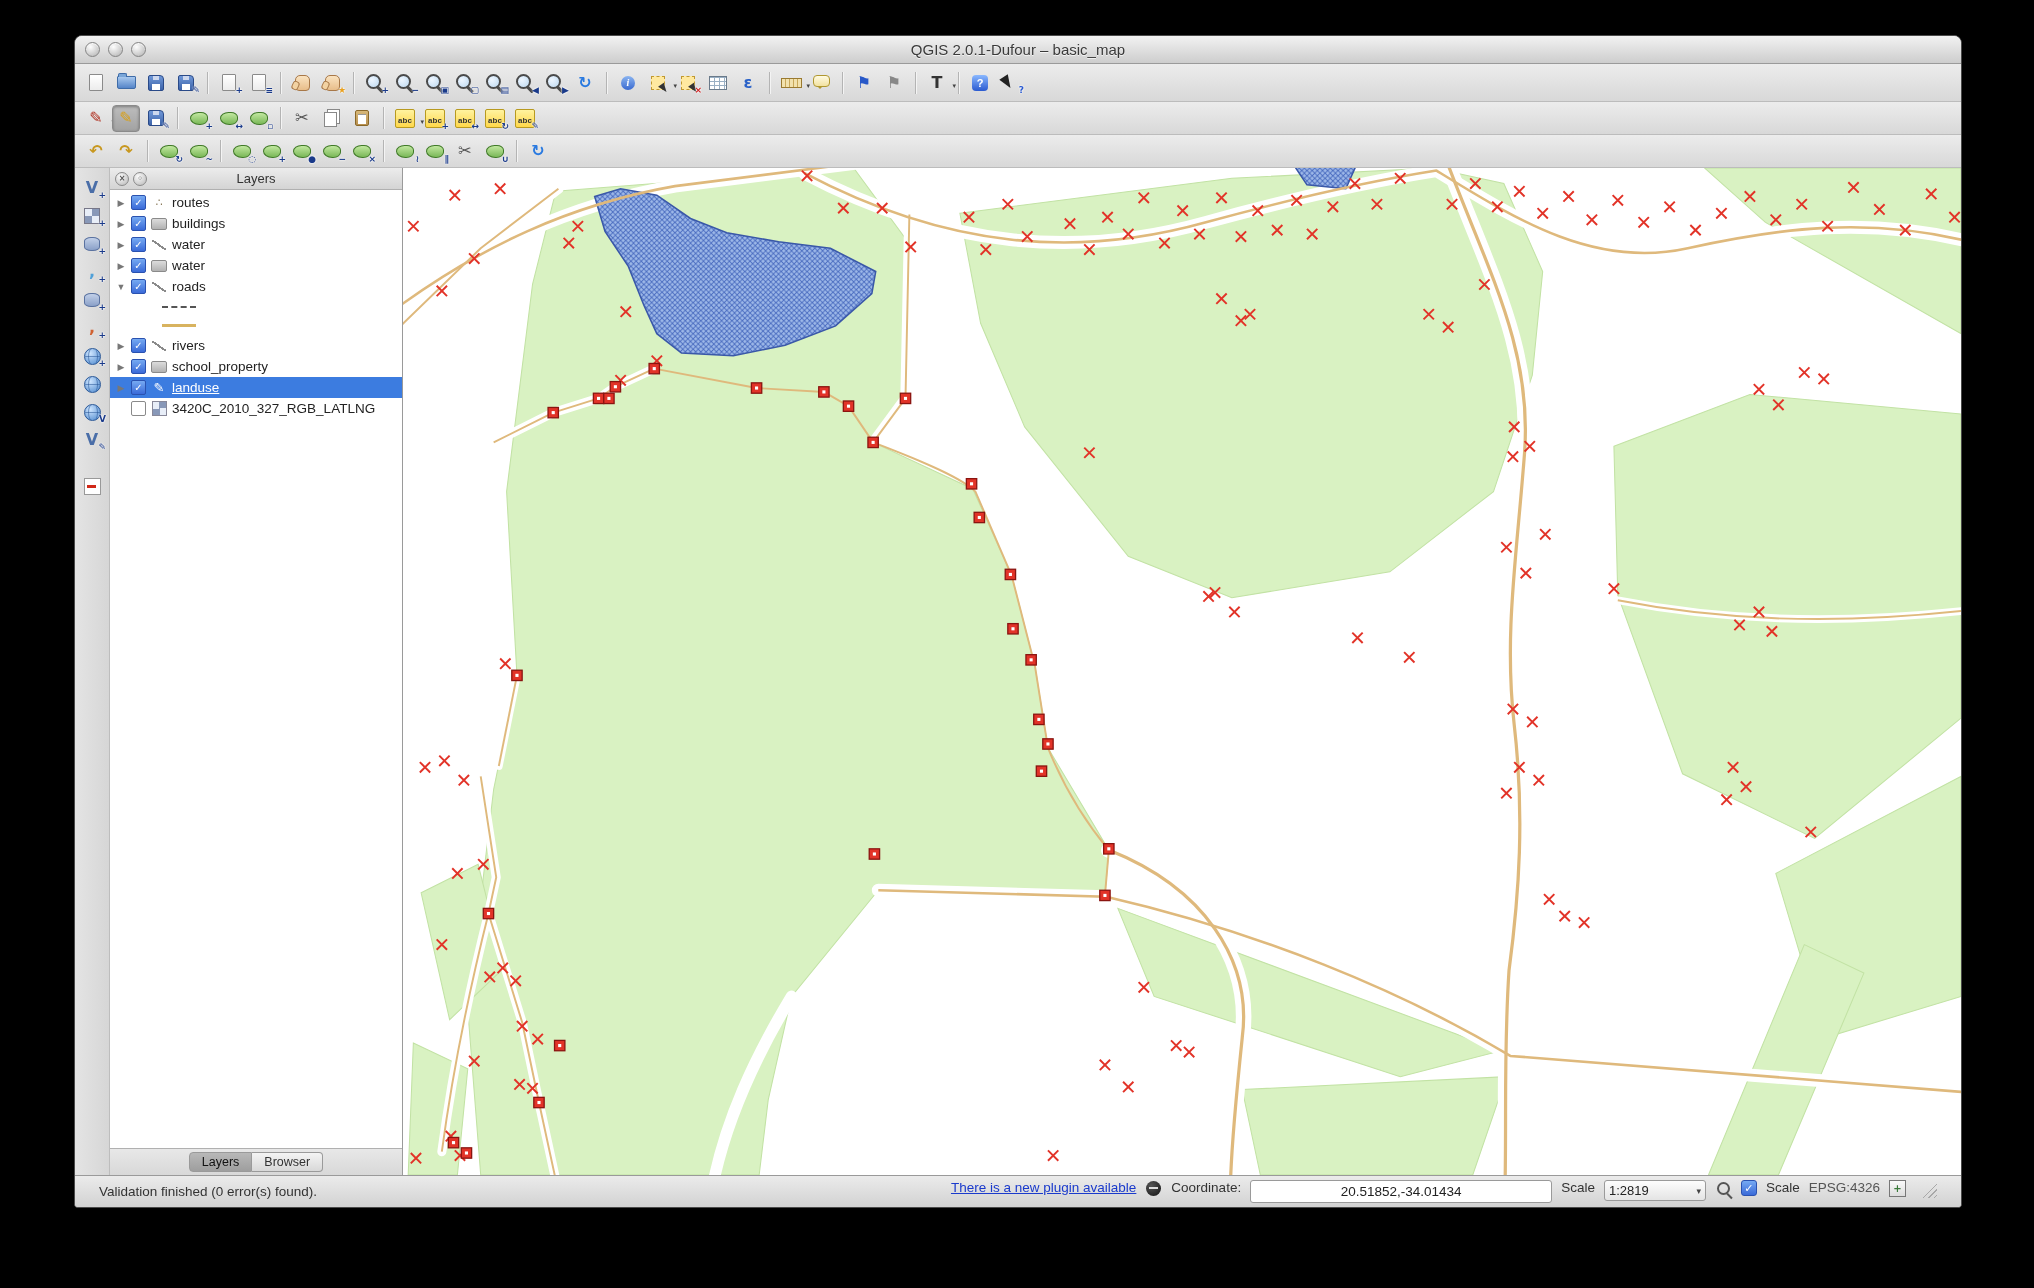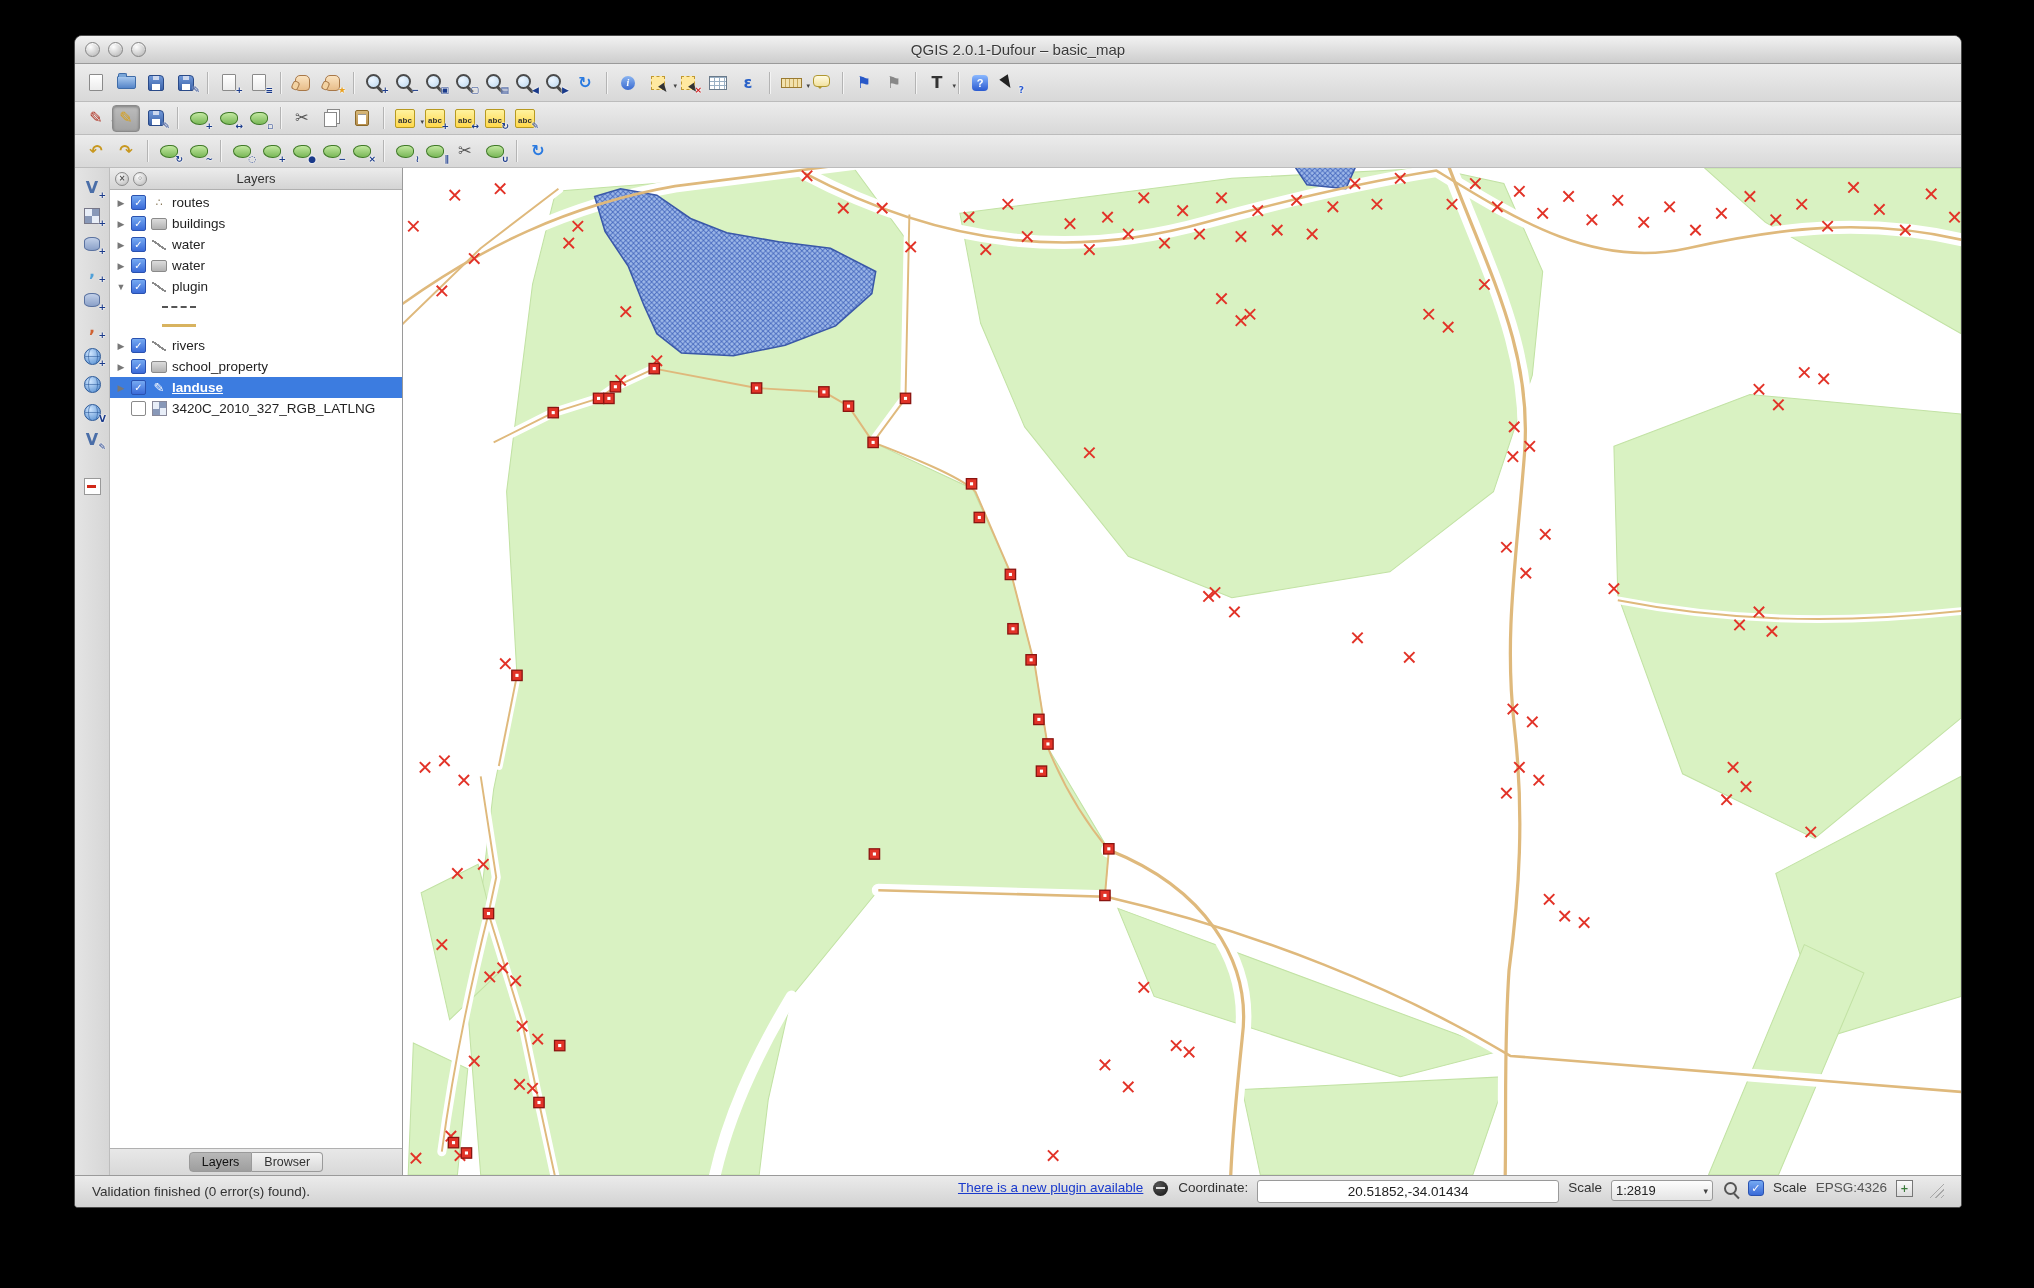--- a/index.html
+++ b/index.html
@@ -87,37 +87,37 @@
   .cb{width:13px;height:13px;border:1px solid #8a8a8a;background:#fff;border-radius:2px;flex:0 0 13px;
       font:bold 10px "DejaVu Sans",sans-serif;color:#fff;display:flex;align-items:center;justify-content:center;line-height:1;}
   .cb:not(:empty){background:linear-gradient(#76aaf2,#3a6ad8);border-color:#2a52b0;}
   .lic{width:16px;height:13px;display:inline-flex;align-items:center;justify-content:center;flex:0 0 16px;}
   .lic-point{font-family:"DejaVu Sans",sans-serif;color:#8a7a5a;font-size:11px;}
   .lic-polygon i{display:block;width:14px;height:10px;background:linear-gradient(#dcdcdc,#b2b2b2);border:1px solid #8a8a8a;border-radius:2px;}
   .lic-line i{display:block;width:14px;height:10px;background:linear-gradient(to top right,transparent 44%,#8a8a8a 44% 56%,transparent 56%);}
   .lic-raster i{display:block;width:13px;height:13px;border:1px solid #889;background:conic-gradient(#8898b8 0 25%,#e8eef8 0 50%,#8898b8 0 75%,#e8eef8 0);}
   .lic-edit{font-family:"DejaVu Sans",sans-serif;color:#fff;font-size:13px;}
   .lrow.sel{background:#3c7ce0;color:#fff;}
-  .lrow.sel .llabel{text-decoration:underline;font-weight:bold;}
+  .lrow.sel .llabel{text-decoration:underline;font-weight:normal;}
   .lrow.child{padding-left:52px;height:19px;}
   .swatch{width:34px;border-top:2px solid #555;}
   .swatch.dashed{border-top-style:dashed;}
   .swatch.tan{border-top:3px solid #d8b35f;}
   .ptabs{flex:0 0 26px;background:linear-gradient(#e8e8e8,#d8d8d8);border-top:1px solid #b0b0b0;
          display:flex;align-items:center;justify-content:center;gap:0;}
   .ptab{font-size:12.5px;color:#333;padding:2px 12px;border:1px solid #9a9a9a;background:linear-gradient(#f4f4f4,#d8d8d8);}
   .ptab:first-child{border-radius:4px 0 0 4px;}
   .ptab:last-child{border-radius:0 4px 4px 0;border-left:none;}
   .ptab.active{background:linear-gradient(#b8b8b8,#9e9e9e);color:#111;}
   
   .map{flex:1;position:relative;background:#fff;min-width:0;}
   .map svg{display:block;}
   
   .statusbar{height:31px;flex:0 0 31px;background:linear-gradient(#ebebeb,#d2d2d2);border-top:1px solid #9a9a9a;
-             display:flex;align-items:center;padding:0 17px;font-size:13.5px;color:#333;}
+             display:flex;align-items:center;padding:0 24px;font-size:13.5px;color:#333;}
   .sb-right{margin-left:auto;display:flex;align-items:flex-start;gap:9px;}
   .sb-link{color:#1a3acc;text-decoration:underline;cursor:pointer;}
   .sb-ic{width:17px;height:17px;display:inline-flex;align-items:center;justify-content:center;}
   .ic-plugin{width:15px;height:15px;border-radius:50%;background:radial-gradient(circle at 35% 30%,#555,#111);position:relative;}
   .ic-plugin::before{content:"";position:absolute;left:3px;top:6px;width:9px;height:2px;background:#ddd;}
   .ic-mag{width:9px;height:9px;border:2px solid #555;border-radius:50%;position:relative;}
   .ic-mag::after{content:"";position:absolute;right:-5px;bottom:-4px;width:7px;height:2px;background:#555;transform:rotate(45deg);}
   .ic-crs{width:15px;height:15px;border:1px solid #777;background:linear-gradient(#fafafa,#dcdcdc);
           font:bold 10px "DejaVu Sans",sans-serif;color:#3a7a3a;display:flex;align-items:center;justify-content:center;}
   .coord-input{width:296px;height:19px;border:1px solid #9a9a9a;border-radius:3px;background:#fff;
@@ -583,21 +583,21 @@
               <i></i>
             </span>
           <span class="llabel">water</span>
         </div>
         <div class="lrow">
           <span class="arr">▼</span>
           <span class="cb">✓</span>
           <span class="lic lic-line">
               <i></i>
             </span>
-          <span class="llabel">plugin</span>
+          <span class="llabel">roads</span>
         </div>
         <div class="lrow child">
           <span class="swatch dashed"></span>
         </div>
         <div class="lrow child">
           <span class="swatch tan"></span>
         </div>
         <div class="lrow">
           <span class="arr">▶</span>
           <span class="cb">✓</span>

